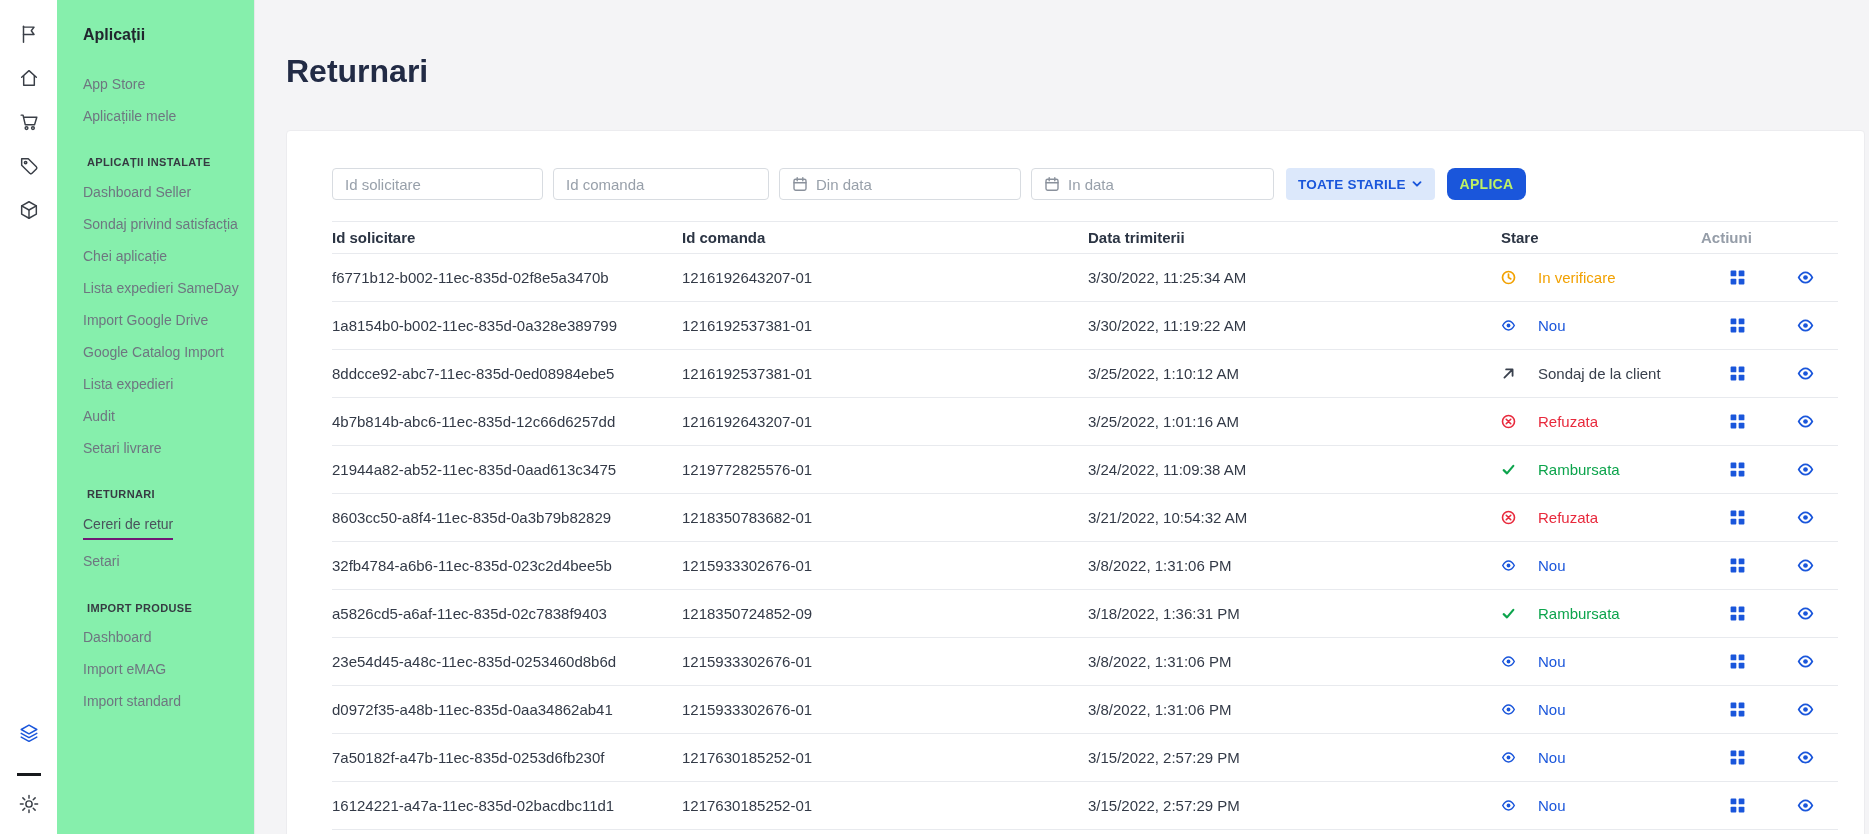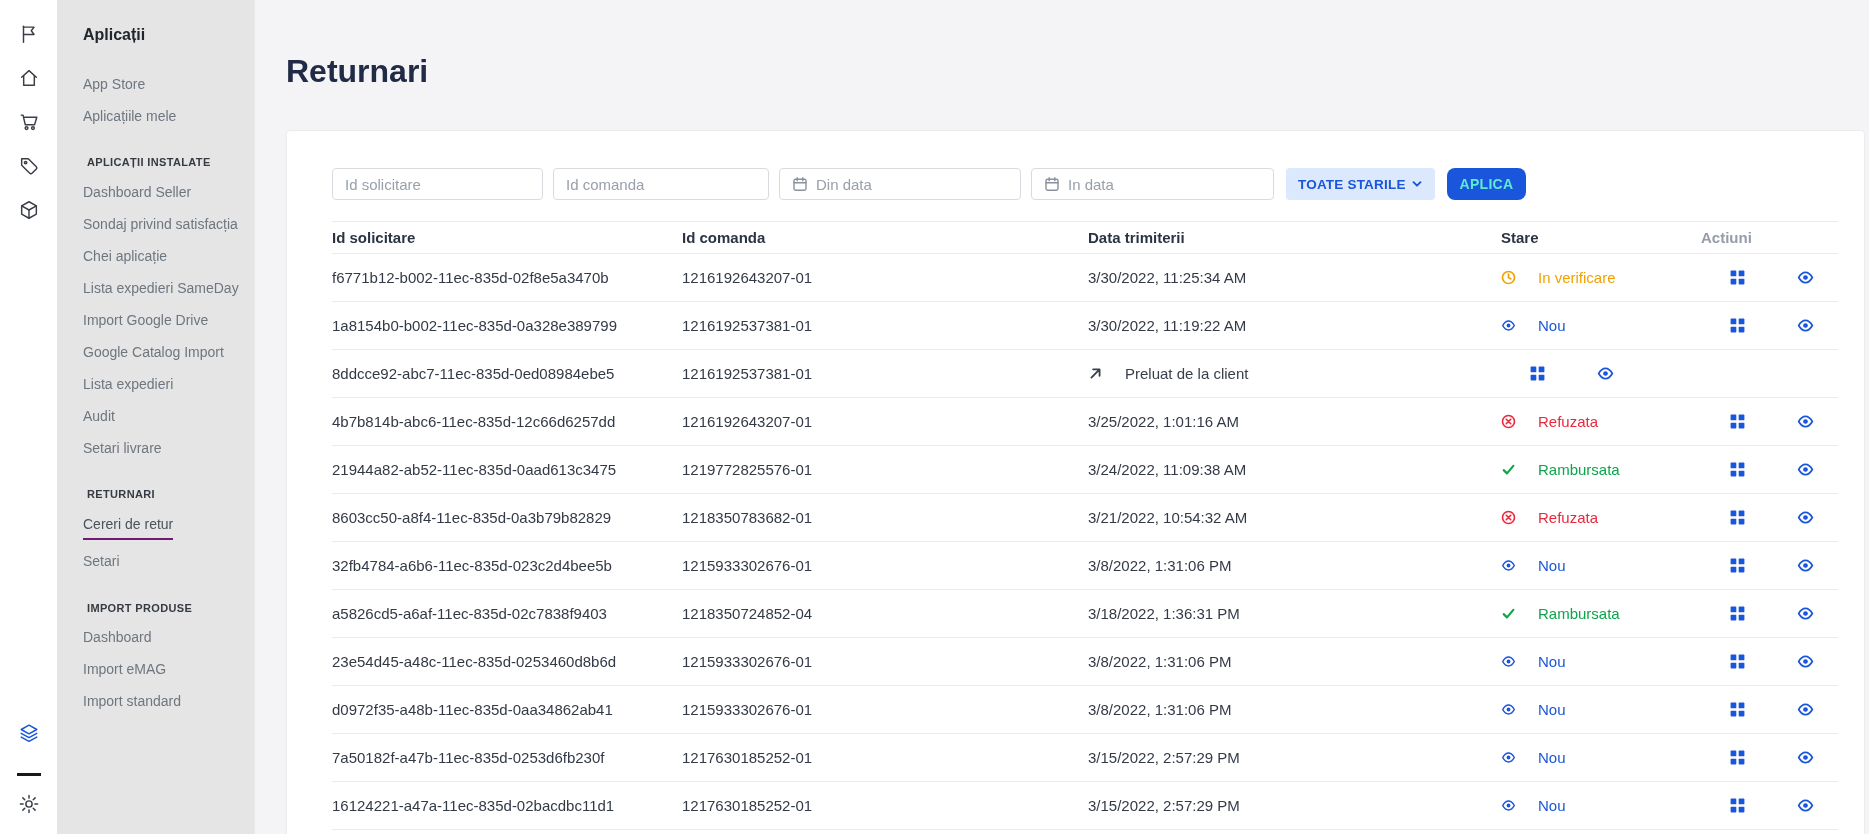--- a/index.html
+++ b/index.html
@@ -9,42 +9,42 @@
 
   
   .rail{width:57px;flex:none;background:#fff;display:flex;flex-direction:column;align-items:center;padding:22px 0 18px}
   .rail-icon{width:24px;height:24px;color:#3a3f47;margin-bottom:20px;display:flex;align-items:center;justify-content:center;cursor:pointer}
   .rail-icon svg{width:22px;height:22px}
   .rail-icon.active{color:var(--accent,#1a56db)}
   .rail-spacer{flex:1}
   .rail-active-bar{width:24px;height:3px;background:#17191d;margin:8px 0 16px;flex:none}
 
   
-  .sidebar{width:198px;flex:none;background:#e5e5e5;border-right:1px solid #e7e8ea;padding:26px 14px 0 26px}
+  .sidebar{width:198px;flex:none;background:#86efac;border-right:1px solid #e7e8ea;padding:26px 14px 0 26px}
   .sidebar-title{font-size:16px;font-weight:700;color:#21262e;margin-bottom:24px}
   .side-item{font-size:14px;color:#6e7680;line-height:17px;padding:7.5px 0;cursor:pointer}
   .side-item.active{width:max-content;color:#4a525c;border-bottom:2px solid #701a75;padding-bottom:5px;margin-bottom:6px}
   .side-section{font-size:11px;font-weight:700;color:#363b42;letter-spacing:.35px;margin:24px 4px 8px}
 
   
   .main{flex:1;background:#f4f4f6;padding:52px 4px 0 31px;overflow:hidden}
   .page-title{font-size:32px;line-height:38px;font-weight:700;color:#222b45;margin-bottom:40px}
   .card{background:#fff;border:1px solid #ececef;border-radius:4px;padding:37px 26px 0 45px;min-height:760px}
 
   
   .filters{display:flex;align-items:center;gap:10px;margin-bottom:21px}
   .finput{height:32px;border:1px solid #d8dce1;border-radius:4px;background:#fff;display:flex;align-items:center;padding:0 12px;gap:8px}
   .finput input{border:none;outline:none;font-size:15px;color:#333a47;width:100%;font-family:inherit;background:transparent}
   .finput input::placeholder{color:#98a0aa}
   .finput.w1{width:211px}.finput.w2{width:216px}.finput.w3{width:242px}.finput.w4{width:243px}
   .cal-icon{color:#8a919c;flex:none;display:flex}
   .cal-icon svg{width:16px;height:16px}
   .states-btn{height:32px;width:149px;margin-left:2px;border:none;border-radius:4px;background:var(--dropdown-bg,#dce8fb);color:var(--accent,#1a56db);font-weight:700;font-size:13.5px;letter-spacing:.2px;display:flex;align-items:center;justify-content:space-between;padding:0 12px;cursor:pointer;font-family:inherit}
   .states-btn svg{width:12px;height:12px}
-  .apply-btn{height:32px;width:79px;margin-left:2px;border:none;border-radius:8px;background:var(--accent,#1a56db);color:#5eead4;font-weight:700;font-size:14px;letter-spacing:.3px;cursor:pointer;font-family:inherit}
+  .apply-btn{height:32px;width:79px;margin-left:2px;border:none;border-radius:8px;background:var(--accent,#1a56db);color:#bef264;font-weight:700;font-size:14px;letter-spacing:.3px;cursor:pointer;font-family:inherit}
 
   
   .thead,.trow{display:grid;grid-template-columns:350px 406px 413px 200px auto;align-items:center}
   .thead{height:33px;border-top:1px solid #e8eaee;border-bottom:1px solid #e8eaee;font-size:15px;font-weight:700;color:#2b3443}
   .thead .col-actiuni{font-weight:700;color:#959da8}
   .trow{height:48px;border-bottom:1px solid #e8eaee;font-size:15px;color:#333a47}
   .cell{overflow:hidden;white-space:nowrap;text-overflow:ellipsis;padding-right:10px}
   .status{display:flex;align-items:center;gap:22px}
   .status-icon{display:flex;flex:none}
   .status-icon svg{width:15px;height:15px}
@@ -244,27 +244,28 @@
         <svg viewBox="0 0 16 16">
                     <path d="M8 3.2C4.3 3.2 1.6 8 1.6 8s2.7 4.8 6.4 4.8S14.4 8 14.4 8 11.7 3.2 8 3.2z" fill="none" stroke="currentColor" stroke-width="1.6"></path>
                     <circle cx="8" cy="8" r="2.2" fill="currentColor"></circle>
                   </svg>
       </span>
     </div>
   </div>
             <div class="trow">
     <div class="cell">8ddcce92-abc7-11ec-835d-0ed08984ebe5</div>
     <div class="cell">1216192537381-01</div>
+    <div class="cell">3/25/2022, 1:10:12 AM</div>
     <div class="cell status st-pickup">
       <span class="status-icon">
                   <svg viewBox="0 0 14 14" fill="none" stroke="currentColor" stroke-width="1.7" stroke-linecap="round" stroke-linejoin="round">
                     <path d="M3.2 10.8L10.8 3.2M4.8 3.2h6v6"></path>
                   </svg>
                 </span>
-      <span>Preluat de la client</span>
+      <span>Sondaj de la client</span>
     </div>
     <div class="cell actions">
       <span class="action-btn">
         <svg viewBox="0 0 16 16" fill="currentColor">
                     <rect x="1.5" y="1.5" width="5.4" height="5.4" rx="0.8"></rect>
                     <rect x="9.1" y="1.5" width="5.4" height="5.4" rx="0.8"></rect>
                     <rect x="1.5" y="9.1" width="5.4" height="5.4" rx="0.8"></rect>
                     <rect x="9.1" y="9.1" width="5.4" height="5.4" rx="0.8"></rect>
                   </svg>
       </span>
@@ -390,21 +391,21 @@
       <span class="action-btn">
         <svg viewBox="0 0 16 16">
                     <path d="M8 3.2C4.3 3.2 1.6 8 1.6 8s2.7 4.8 6.4 4.8S14.4 8 14.4 8 11.7 3.2 8 3.2z" fill="none" stroke="currentColor" stroke-width="1.6"></path>
                     <circle cx="8" cy="8" r="2.2" fill="currentColor"></circle>
                   </svg>
       </span>
     </div>
   </div>
             <div class="trow">
     <div class="cell">a5826cd5-a6af-11ec-835d-02c7838f9403</div>
-    <div class="cell">1218350724852-04</div>
+    <div class="cell">1218350724852-09</div>
     <div class="cell">3/18/2022, 1:36:31 PM</div>
     <div class="cell status st-refunded">
       <span class="status-icon">
                   <svg viewBox="0 0 14 14" fill="none" stroke="currentColor" stroke-width="2" stroke-linecap="round" stroke-linejoin="round">
                     <path d="M2.5 7.6l3.1 3L11.5 3.6"></path>
                   </svg>
                 </span>
       <span>Rambursata</span>
     </div>
     <div class="cell actions">

